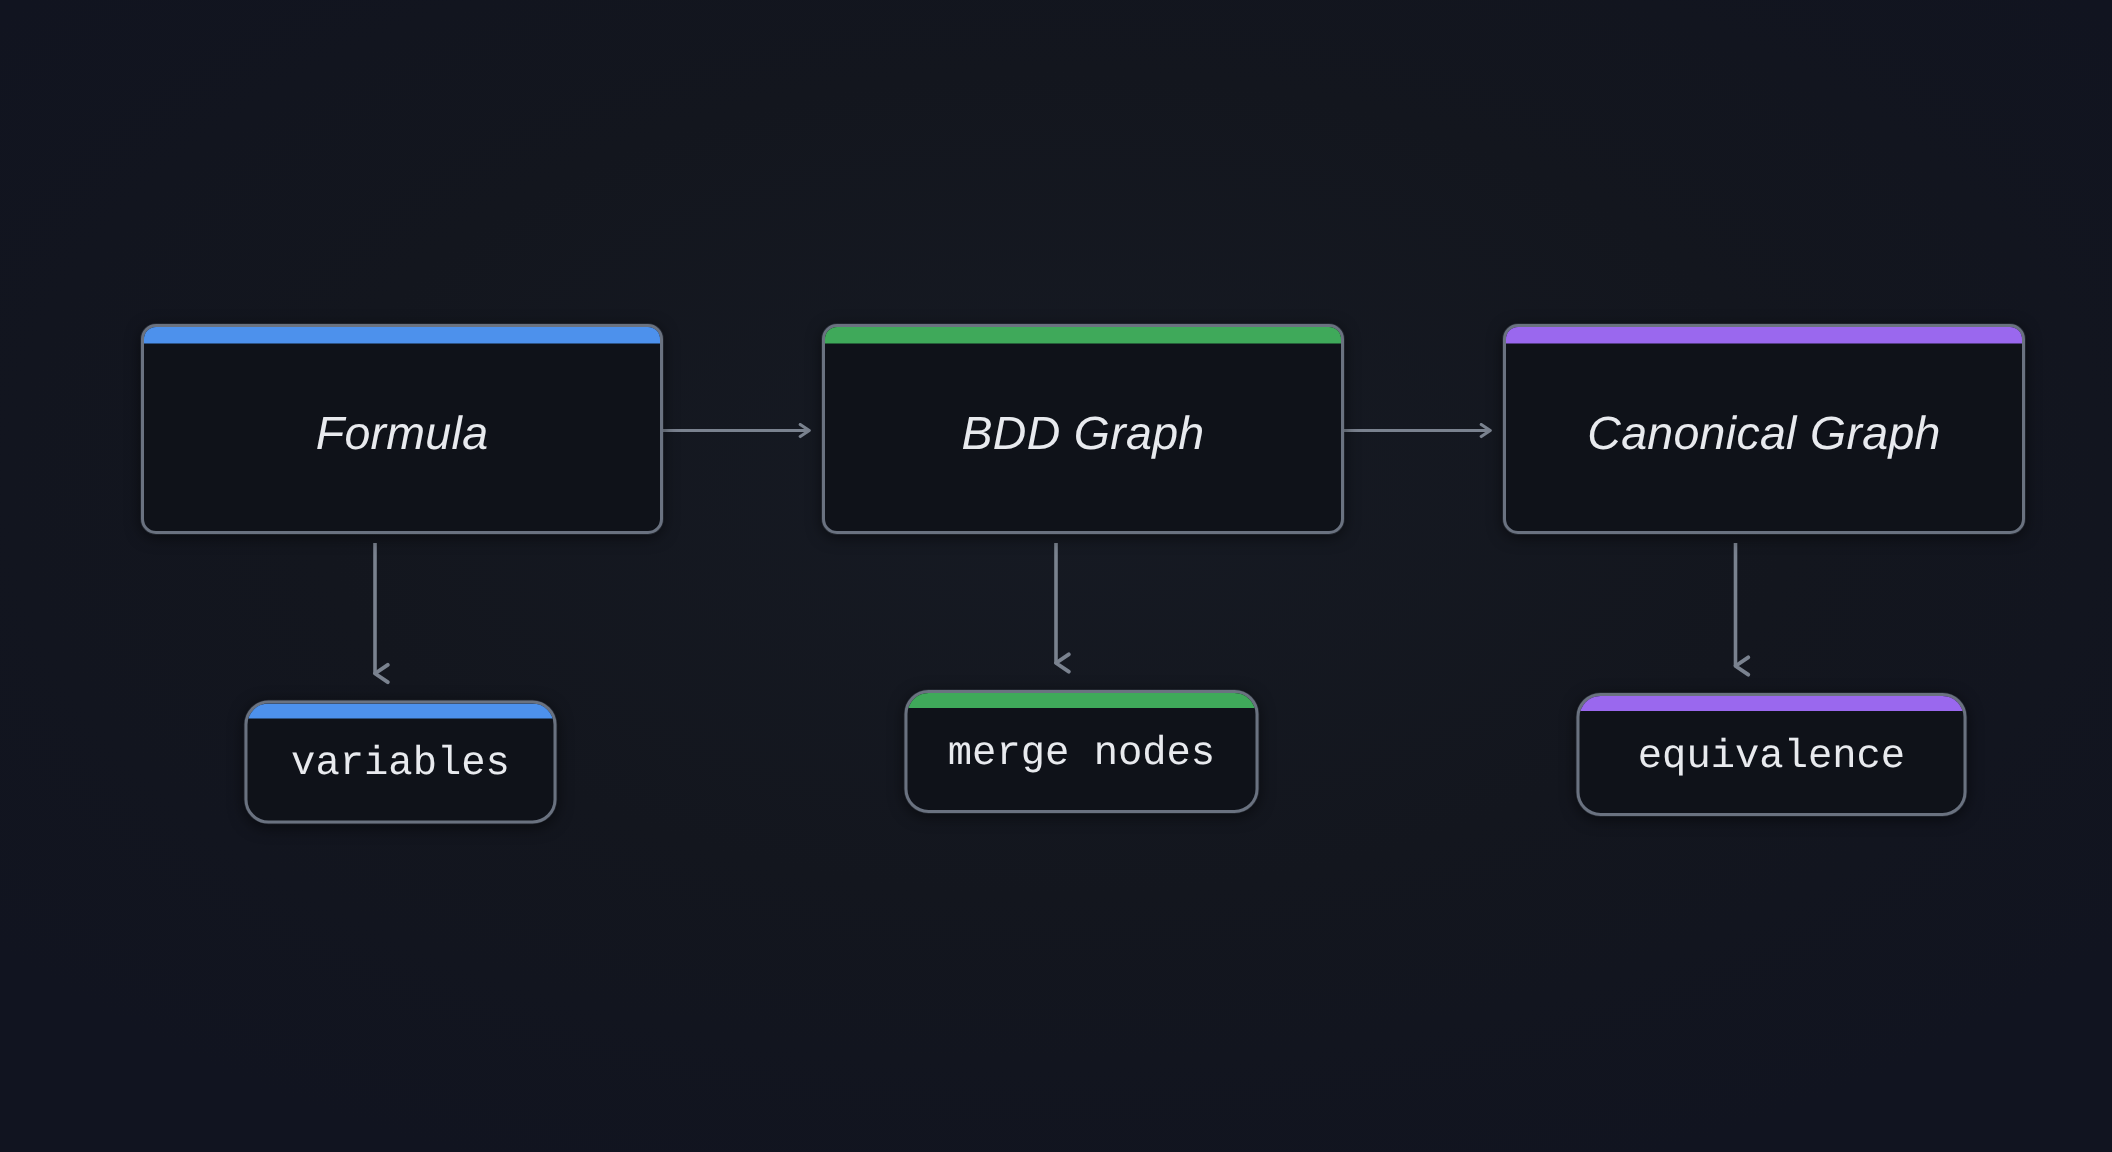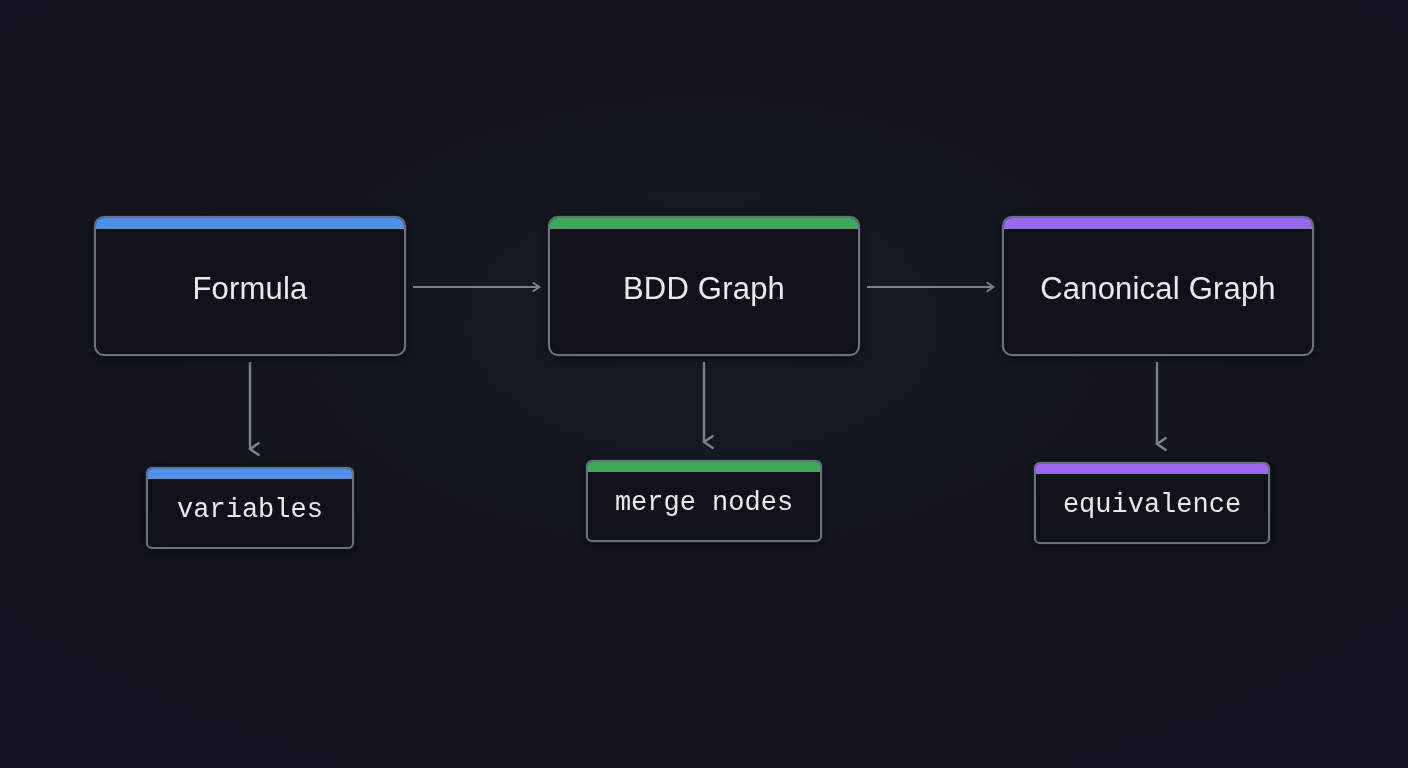--- a/index.html
+++ b/index.html
@@ -55,53 +55,55 @@
     position: relative;
     color: #e8eaee;
     text-align: center;
     line-height: 1.1;
     white-space: nowrap;
     letter-spacing: 0.2px;
   }
 
   
   .node.process {
-    width: 312px;
+    width: 348px;
     height: 140px;
     border-radius: 10px;
+    font-style: italic;
   }
   .node.process .label {
     font-family: "Liberation Sans", sans-serif;
     font-size: 31px;
     font-weight: 400;
     padding-top: 6px;
   }
 
   
   .node.detail {
     height: 82px;
-    border-radius: 6px;
+    border-radius: 16px;
+    margin-left: 17px;
   }
   .node.detail .accent { height: 10px; }
   .node.detail .label {
     font-family: "Liberation Mono", "DejaVu Sans Mono", monospace;
     font-size: 27px;
     font-weight: 400;
     padding-top: 6px;
     letter-spacing: 0px;
   }
 
   
   #node-formula        { left: 94px;   top: 216px; }
   #node-bdd-reduce     { left: 548px;  top: 216px; }
   #node-canonical      { left: 1002px; top: 216px; }
 
   #node-variables      { left: 146px;  top: 467px; width: 208px; }
   #node-merge-nodes    { left: 586px;  top: 460px; width: 236px; justify-content: center; }
-  #node-equivalence    { left: 1034px; top: 462px; width: 236px; }
+  #node-equivalence    { left: 1034px; top: 462px; width: 260px; }
 </style>
 </head>
 <body>
 
 <div id="canvas">
 
   <svg class="edges" viewBox="0 0 1408 768" width="1408" height="768">
     <defs>
       <marker id="chev" markerWidth="12" markerHeight="12" refX="9.5" refY="5" orient="auto" markerUnits="userSpaceOnUse">
         <path d="M3,1 L9,5 L3,9" fill="none" stroke="#7a828f" stroke-width="2.1" stroke-linecap="round" stroke-linejoin="round"></path>

